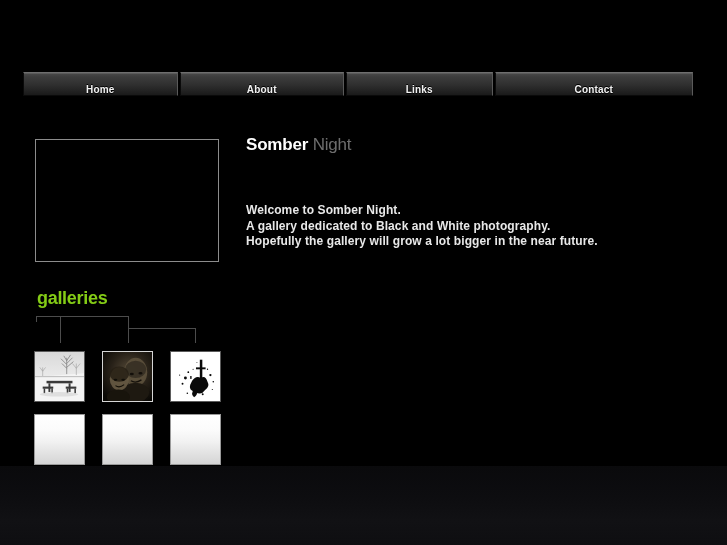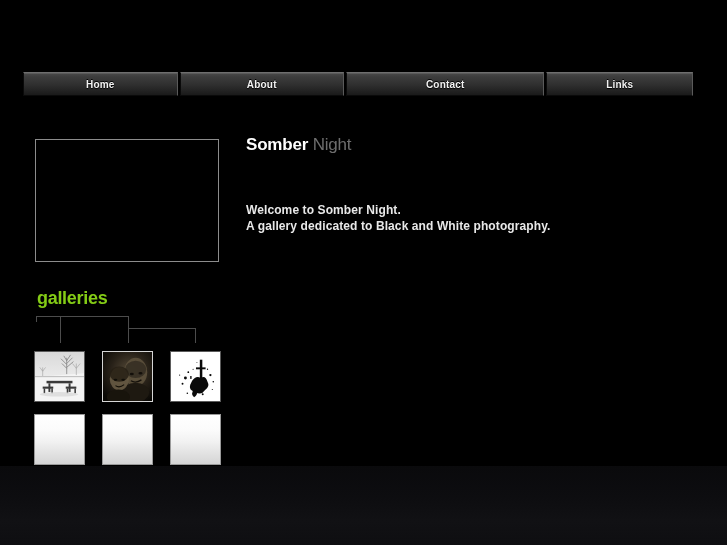--- a/index.html
+++ b/index.html
@@ -34,21 +34,21 @@
     left: 23px; top: 72px;
     width: 670px; height: 24px;
     display: flex;
     background: #000000;
   }
 
   .nav-item {
     position: relative;
     height: 24px;
     display: flex;
-    align-items: center;
+    align-items: flex-end;
     justify-content: center;
     background: linear-gradient(to bottom,
                 #4a4a4a 0%, #3c3c3c 18%, #303030 52%,
                 #242424 78%, #1a1a1a 100%);
     border: 1px solid #0a0a0a;
     border-top: 1px solid #6e6e6e;
     border-right: 1px solid #5a5a5a;
     box-shadow: inset 0 1px 0 rgba(255,255,255,0.10);
     margin-right: 2px;
     cursor: pointer;
@@ -177,37 +177,38 @@
 
   <div class="header-band"></div>
 
   <div class="nav-bar">
     <div class="nav-item w-home">
       <span class="nav-label">Home</span>
     </div>
     <div class="nav-item w-about">
       <span class="nav-label">About</span>
     </div>
+    <div class="nav-item w-links">
+      <span class="nav-label">Links</span>
+    </div>
     <div class="nav-item w-contact">
       <span class="nav-label">Contact</span>
-    </div>
-    <div class="nav-item w-links">
-      <span class="nav-label">Links</span>
     </div>
   </div>
 
   <div class="feature-frame"></div>
 
   <div class="intro">
     <div class="site-title">
       <span class="title-strong">Somber</span><span> </span><span class="title-soft">Night</span>
     </div>
     <div class="intro-body">
       <div class="intro-line">Welcome to Somber Night.</div>
       <div class="intro-line">A gallery dedicated to Black and White photography.</div>
+      <div class="intro-line">Hopefully the gallery will grow a lot bigger in the near future.</div>
     </div>
   </div>
 
   <div class="galleries-heading">galleries</div>
 
   <div class="bracket b-h1"></div>
   <div class="bracket b-v1"></div>
   <div class="bracket b-v2"></div>
   <div class="bracket b-v3"></div>
   <div class="bracket b-h2"></div>

